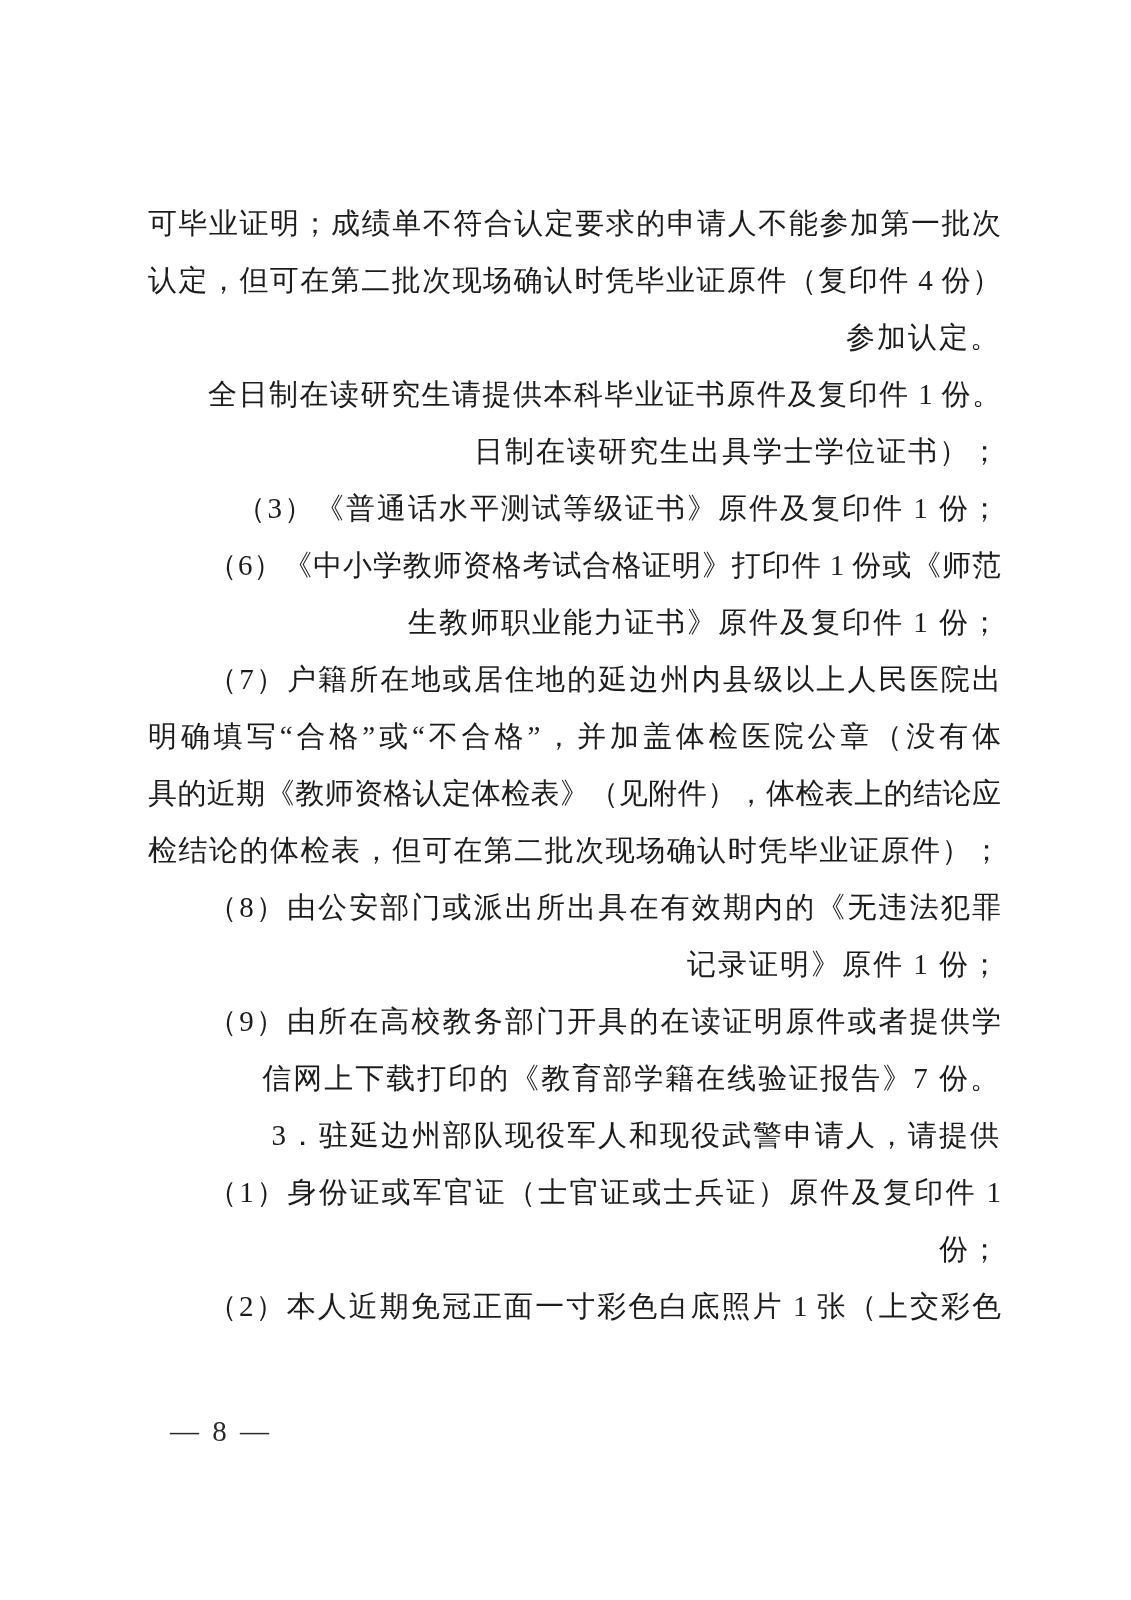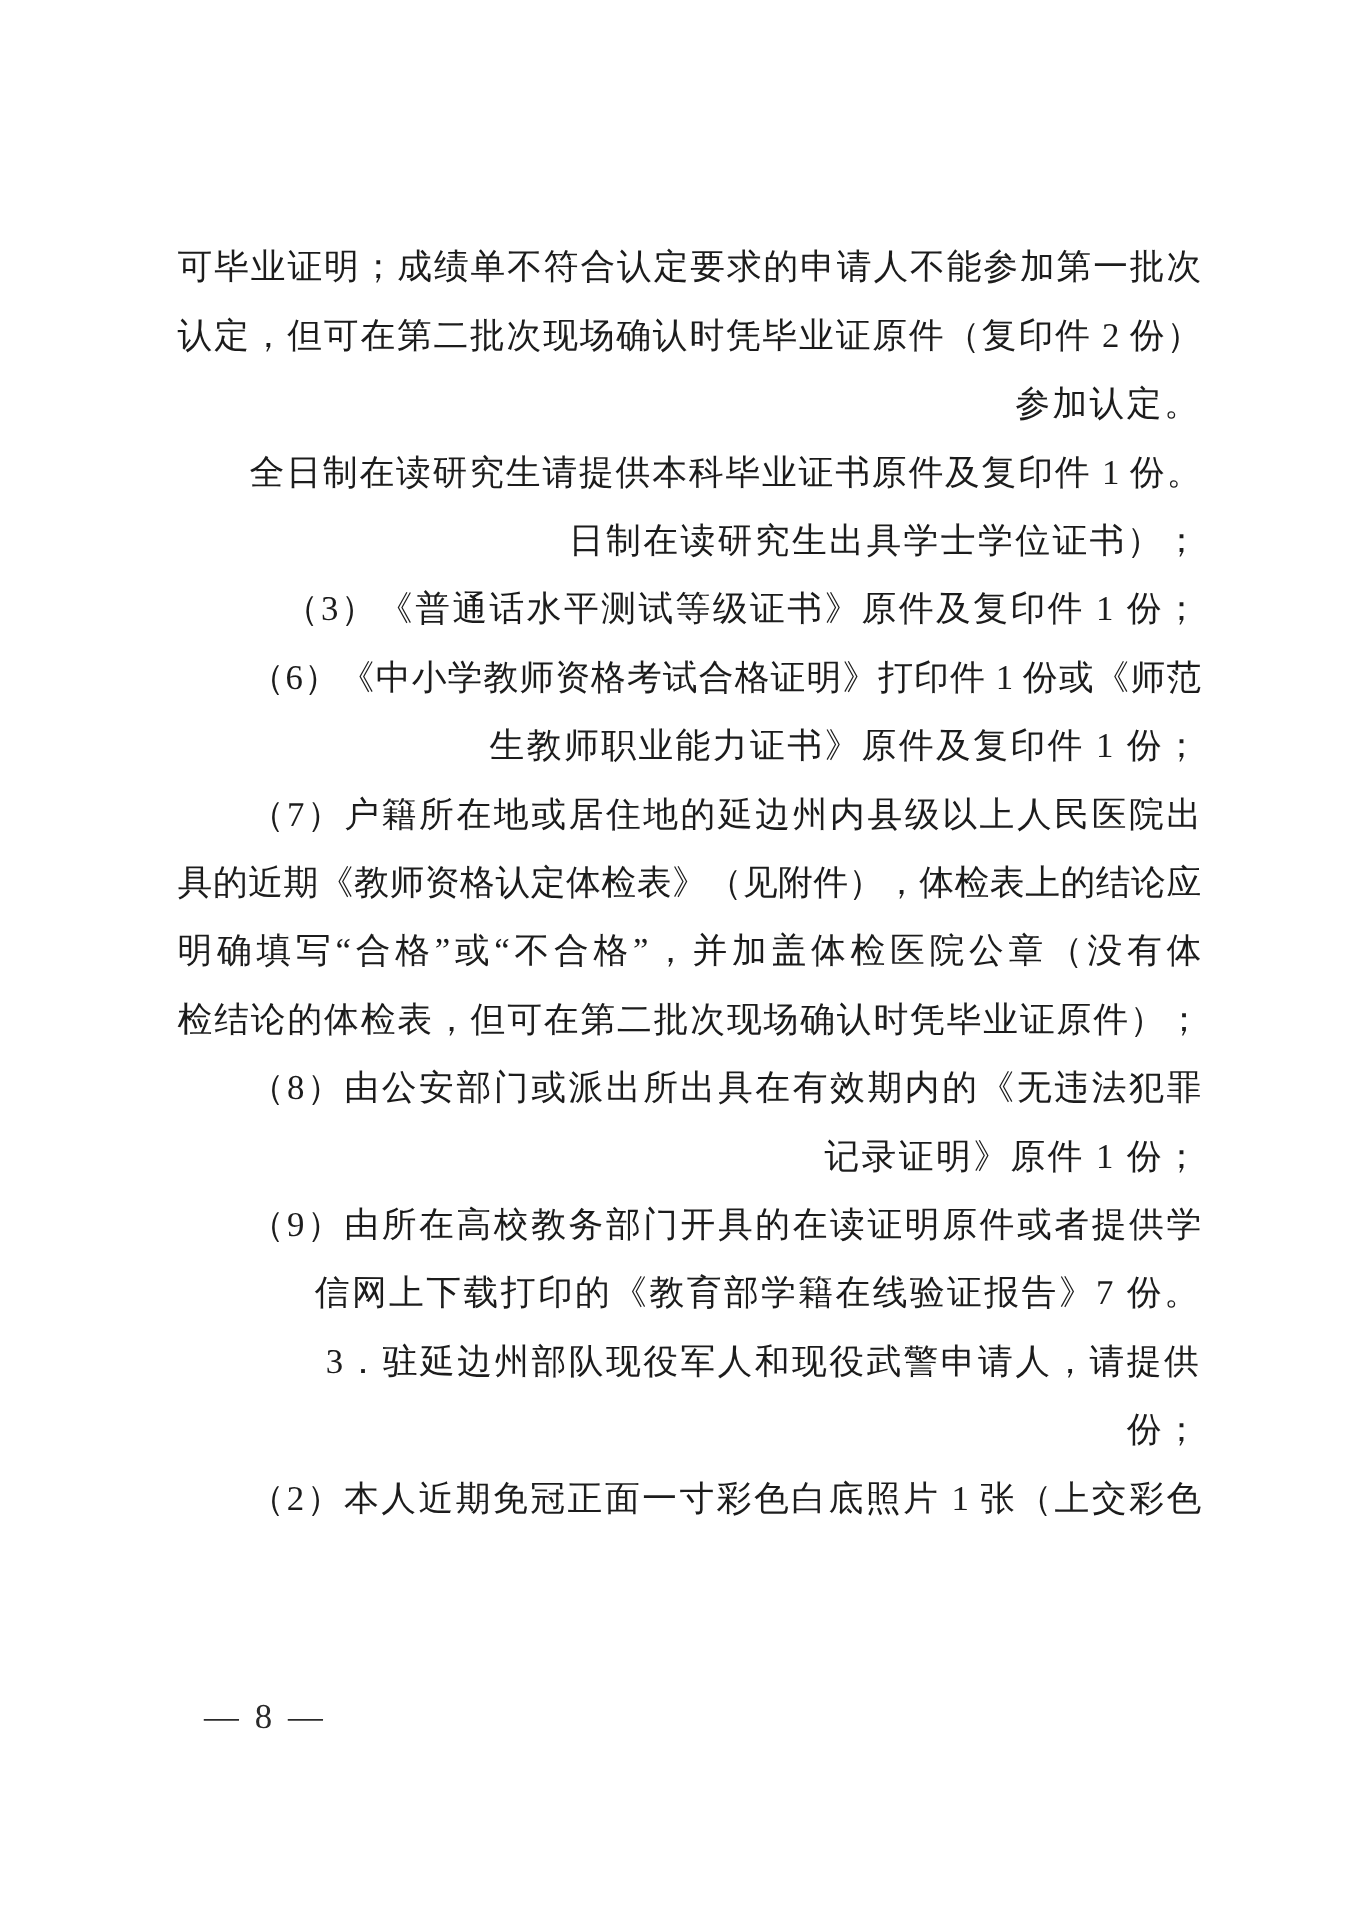--- a/index.html
+++ b/index.html
@@ -56,34 +56,35 @@
     letter-spacing: 3px;
     color: #2a2a2a;
   }
 </style>
 </head>
 <body>
 
 <div class="page">
   <div class="content">
     <div class="line j">可毕业证明；成绩单不符合认定要求的申请人不能参加第一批次</div>
-    <div class="line j">认定，但可在第二批次现场确认时凭毕业证原件（复印件 2 份）</div>
+    <div class="line j">认定，但可在第二批次现场确认时凭毕业证原件（复印件 4 份）</div>
     <div class="line l">参加认定。</div>
     <div class="line i j">全日制在读研究生请提供本科毕业证书原件及复印件 1 份。</div>
     <div class="line l">日制在读研究生出具学士学位证书）；</div>
     <div class="line i l">（3）《普通话水平测试等级证书》原件及复印件 1 份；</div>
     <div class="line i j">（6）《中小学教师资格考试合格证明》打印件 1 份或《师范</div>
     <div class="line l">生教师职业能力证书》原件及复印件 1 份；</div>
     <div class="line i j">（7）户籍所在地或居住地的延边州内县级以上人民医院出</div>
+    <div class="line j">明确填写“合格”或“不合格”，并加盖体检医院公章（没有体</div>
     <div class="line j">具的近期《教师资格认定体检表》（见附件），体检表上的结论应</div>
-    <div class="line j">明确填写“合格”或“不合格”，并加盖体检医院公章（没有体</div>
     <div class="line j">检结论的体检表，但可在第二批次现场确认时凭毕业证原件）；</div>
     <div class="line i j">（8）由公安部门或派出所出具在有效期内的《无违法犯罪</div>
     <div class="line l">记录证明》原件 1 份；</div>
     <div class="line i j">（9）由所在高校教务部门开具的在读证明原件或者提供学</div>
     <div class="line l">信网上下载打印的《教育部学籍在线验证报告》7 份。</div>
     <div class="line i l">3．驻延边州部队现役军人和现役武警申请人，请提供</div>
+    <div class="line i j">（1）身份证或军官证（士官证或士兵证）原件及复印件 1</div>
     <div class="line l">份；</div>
     <div class="line i j">（2）本人近期免冠正面一寸彩色白底照片 1 张（上交彩色</div>
   </div>
 
   <div class="footer">— 8 —</div>
 </div>
 
 </body></html>

